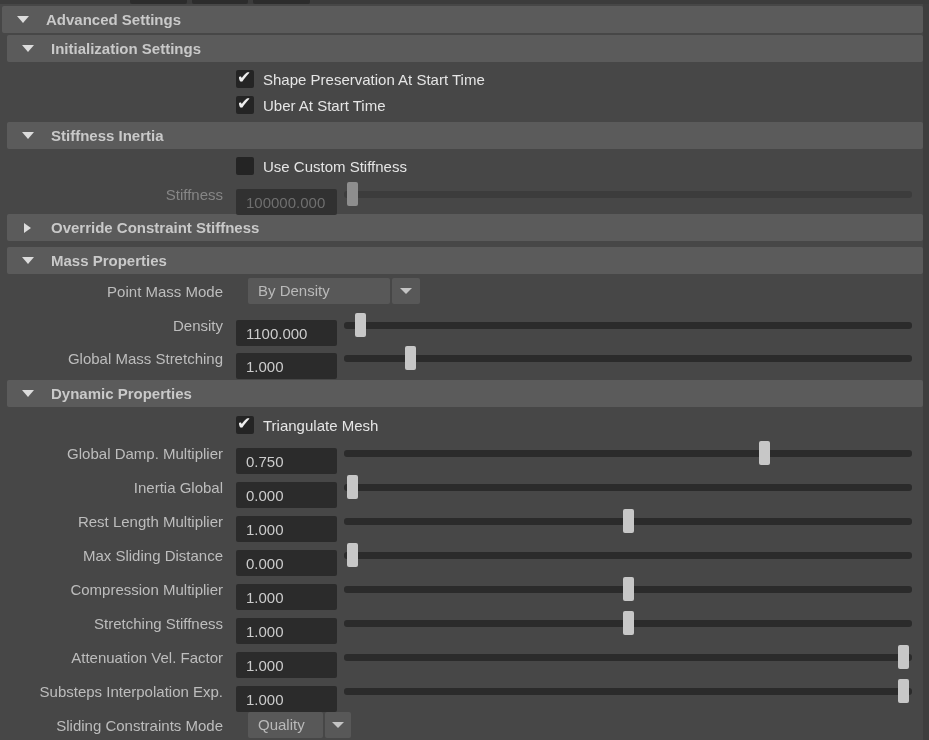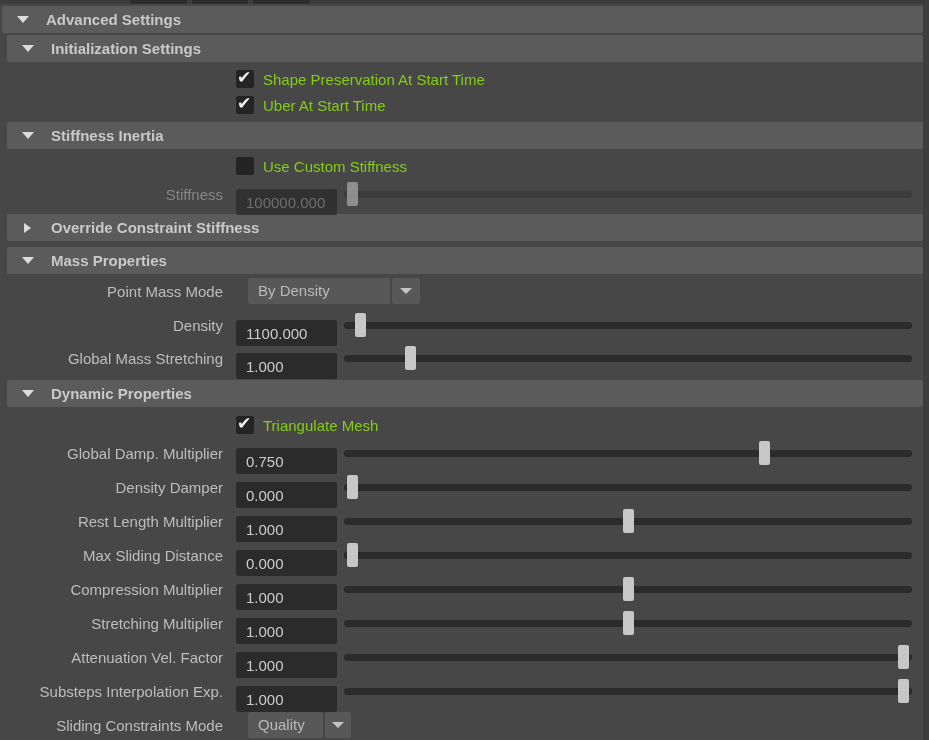--- a/index.html
+++ b/index.html
@@ -13,21 +13,21 @@
   .hdr.nested{margin-left:7px;}
   .hdr .arrowbox{width:13px;margin-left:14px;margin-right:17px;display:flex;align-items:center;justify-content:center;}
   .tri-down{width:0;height:0;border-left:6px solid transparent;border-right:6px solid transparent;border-top:7px solid #dcdcdc;}
   .tri-right{width:0;height:0;border-top:5px solid transparent;border-bottom:5px solid transparent;border-left:7px solid #dcdcdc;}
   .hdr .t{font-size:15px;font-weight:bold;color:#c9c9c9;}
   .row{display:flex;align-items:center;height:26px;margin-bottom:8px;}
   .row .lbl{width:223px;padding-right:13px;text-align:right;font-size:15px;color:#bdbdbd;flex:none;}
   .row.ck{height:22px;margin-left:236px;margin-bottom:4px;}
   .chk{width:18px;height:18px;background:#242424;border-radius:2px;position:relative;flex:none;cursor:pointer;}
   .chk .mark{position:absolute;left:1px;top:-3px;font-size:17px;color:#ededed;}
-  .cklbl{margin-left:9px;font-size:15px;color:#84cc16;}
+  .cklbl{margin-left:9px;font-size:15px;color:#e5e5e5;}
   input.field{width:91px;height:26px;flex:none;background:#2b2b2b;border:none;border-radius:2px;
       color:#cccccc;font-size:15px;padding:0 0 0 10px;font-family:inherit;outline:none;margin-top:16px;}
   .slider{position:relative;width:568px;height:26px;margin-left:7px;flex:none;cursor:pointer;}
   .slider .track{position:absolute;left:0;right:0;top:10px;height:7px;background:#2b2b2b;border-radius:3px;}
   .slider .handle{position:absolute;top:1px;width:11px;height:24px;background:#c7c7c7;border-radius:2px;cursor:pointer;}
   .dd{display:flex;align-items:center;padding-left:12px;}
   .dd .dd-main{height:26px;background:#585858;border-radius:2px;color:#b9b9b9;font-size:15px;
       line-height:26px;padding-left:10px;box-sizing:border-box;cursor:pointer;}
   .dd .dd-main.wide{width:142px;}
   .dd .dd-main.narrow{width:75px;}
@@ -167,21 +167,21 @@
     <div class="row">
       <span class="lbl">Global Damp. Multiplier</span>
       <input class="field" readonly="" value="0.750" style="">
       <div class="slider">
         <div class="track"></div>
         <div class="handle" style="left: calc(74.5% - 8.2px);"></div>
       </div>
     </div>
 
     <div class="row">
-      <span class="lbl">Density Damper</span>
+      <span class="lbl">Inertia Global</span>
       <input class="field" readonly="" value="0.000" style="">
       <div class="slider">
         <div class="track"></div>
         <div class="handle" style="left: calc(0.5% - 0.06px);"></div>
       </div>
     </div>
 
     <div class="row">
       <span class="lbl">Rest Length Multiplier</span>
       <input class="field" readonly="" value="1.000" style="">
@@ -203,21 +203,21 @@
     <div class="row">
       <span class="lbl">Compression Multiplier</span>
       <input class="field" readonly="" value="1.000" style="">
       <div class="slider">
         <div class="track"></div>
         <div class="handle" style="left: calc(50% - 5.5px);"></div>
       </div>
     </div>
 
     <div class="row">
-      <span class="lbl">Stretching Multiplier</span>
+      <span class="lbl">Stretching Stiffness</span>
       <input class="field" readonly="" value="1.000" style="">
       <div class="slider">
         <div class="track"></div>
         <div class="handle" style="left: calc(50% - 5.5px);"></div>
       </div>
     </div>
 
     <div class="row">
       <span class="lbl">Attenuation Vel. Factor</span>
       <input class="field" readonly="" value="1.000" style="">

